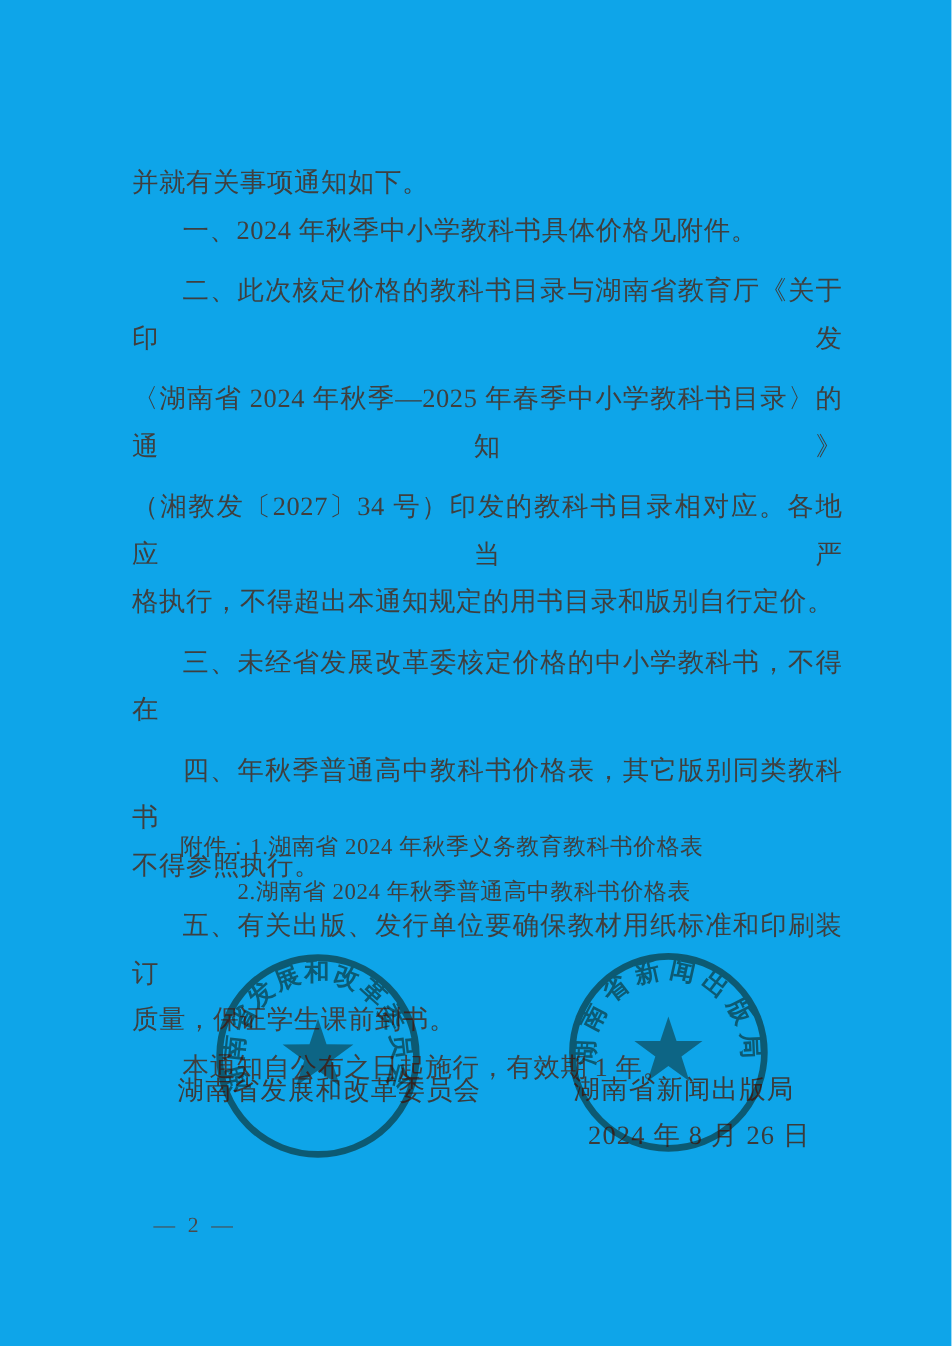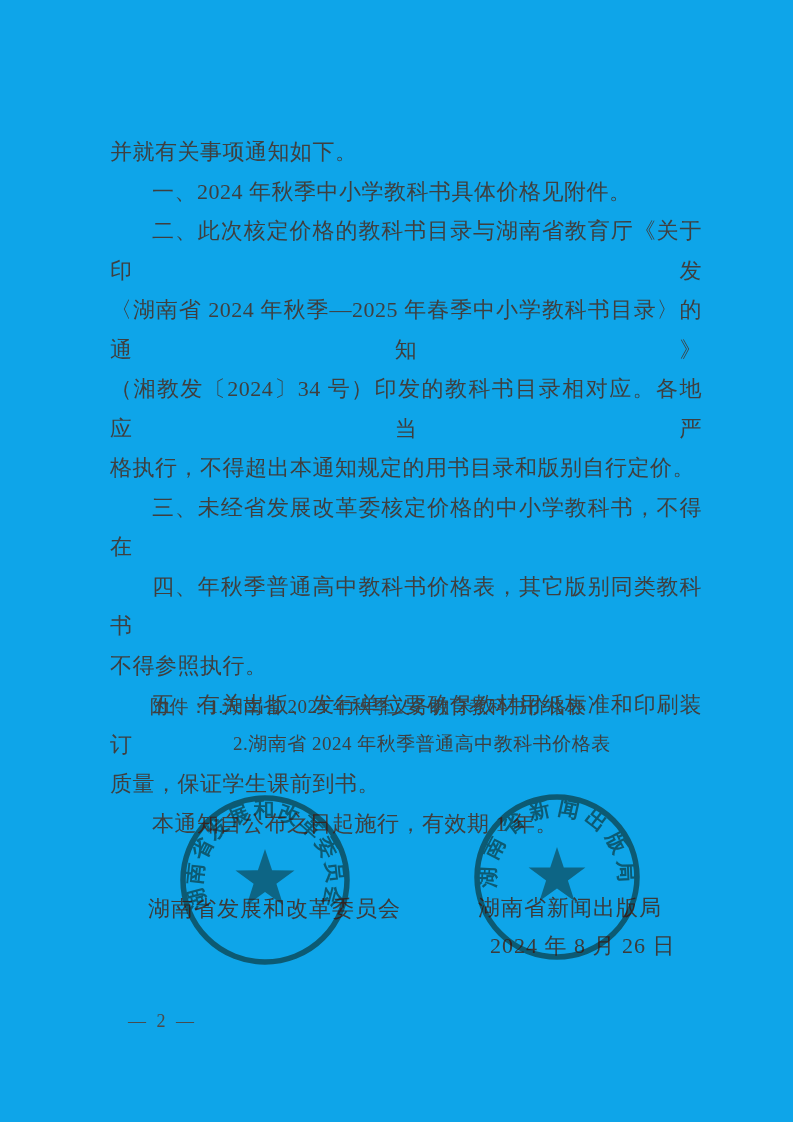--- a/index.html
+++ b/index.html
@@ -17,32 +17,32 @@
     position: absolute;
     left: 110px;
     top: 132px;
     width: 592px;
     font-size: 22px;
     line-height: 39.5px;
     letter-spacing: 0.5px;
   }
   .line { min-height: 39.5px; }
   .ind { text-indent: 42px; }
-  .fill { text-align: justify; text-align-last: justify; }
+  .fill { text-align: justify; text-align-last: justify; margin-top: 11px; }
   
   .attachments {
     position: absolute;
     left: 150px;
     top: 688px;
     font-size: 19px;
     line-height: 37px;
     letter-spacing: 0.5px;
     white-space: nowrap;
   }
-  .att-2 { margin-left: 83px; }
+  .att-2 { margin-left: 48px; }
   
   .sig {
     position: absolute;
     font-size: 22px;
     letter-spacing: 1px;
     white-space: nowrap;
     color: #3b3b3b;
     z-index: 2;
   }
   .sig-left  { left: 148px; top: 894px; }
@@ -81,21 +81,21 @@
 </head>
 <body>
 
 <div class="page">
 
   <div class="body-text">
     <div class="line">并就有关事项通知如下。</div>
     <div class="line ind">一、2024 年秋季中小学教科书具体价格见附件。</div>
     <div class="line ind fill">二、此次核定价格的教科书目录与湖南省教育厅《关于印发</div>
     <div class="line fill">〈湖南省 2024 年秋季—2025 年春季中小学教科书目录〉的通知》</div>
-    <div class="line fill">（湘教发〔2024〕34 号）印发的教科书目录相对应。各地应当严</div>
+    <div class="line fill">（湘教发〔2027〕34 号）印发的教科书目录相对应。各地应当严</div>
     <div class="line">格执行，不得超出本通知规定的用书目录和版别自行定价。</div>
     <div class="line ind fill">三、未经省发展改革委核定价格的中小学教科书，不得在</div>
     <div class="line ind fill">四、年秋季普通高中教科书价格表，其它版别同类教科书</div>
     <div class="line">不得参照执行。</div>
     <div class="line ind fill">五、有关出版、发行单位要确保教材用纸标准和印刷装订</div>
     <div class="line">质量，保证学生课前到书。</div>
     <div class="line ind">本通知自公布之日起施行，有效期 1 年。</div>
   </div>
 
   <div class="attachments">

